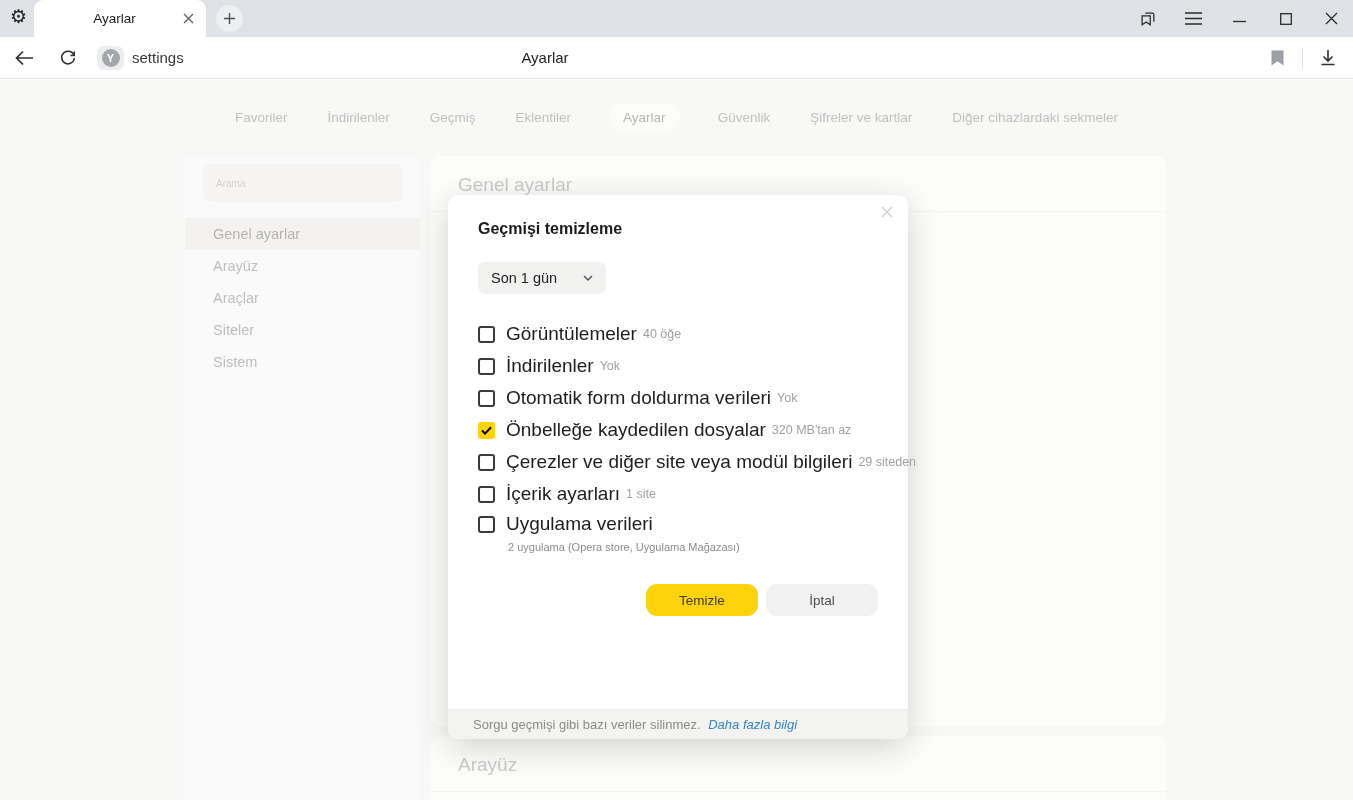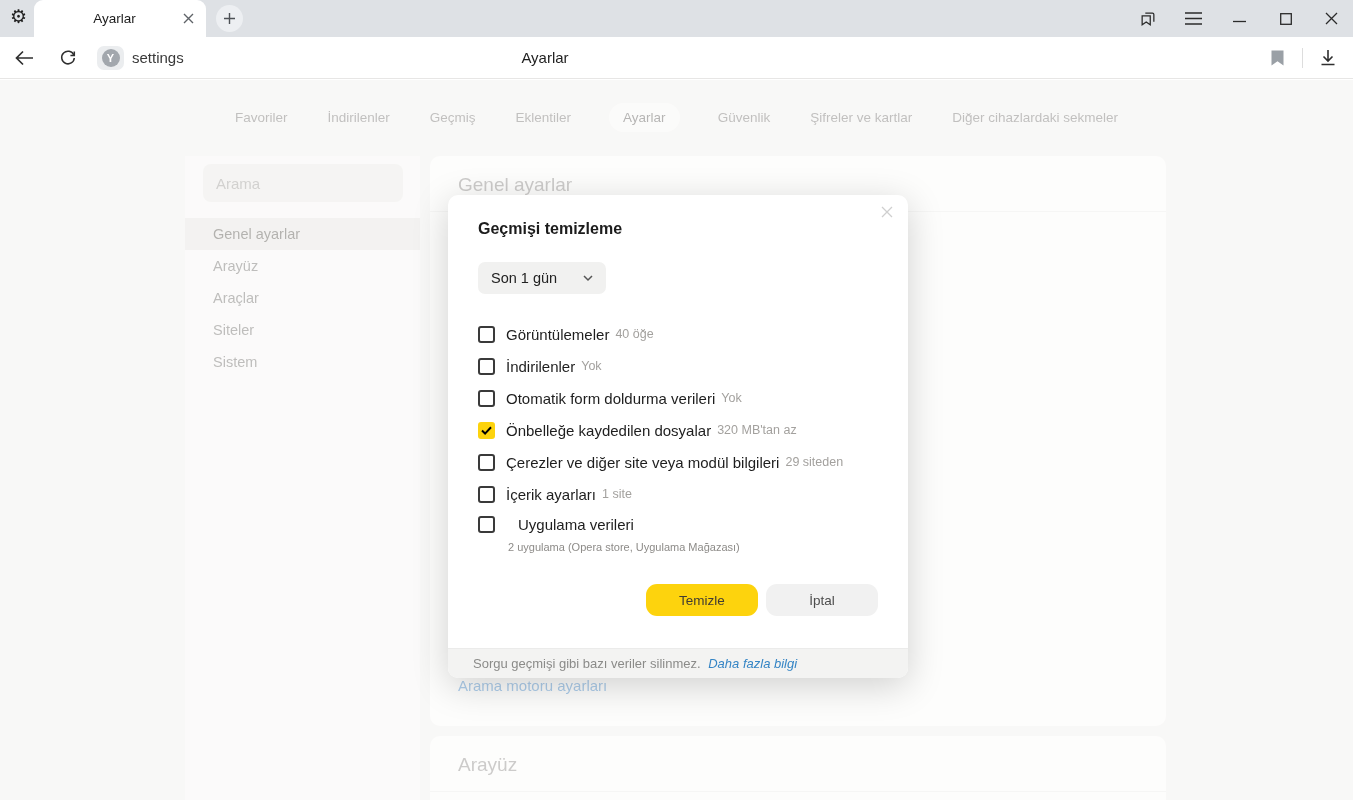--- a/index.html
+++ b/index.html
@@ -40,54 +40,54 @@
   .page { position:absolute; top:80px; left:0; right:0; bottom:0; background:#f0efed; }
   .dim { position:absolute; inset:0; background:rgba(255,255,255,0.55); z-index:5; }
 
   .nav-row { position:absolute; top:23px; left:0; width:100%; display:flex; justify-content:center;
     gap:36px; align-items:flex-end; }
   .nav-item { font-size:13.5px; color:#757371; padding:7px 2px; cursor:pointer; white-space:nowrap; }
   .nav-item.active { background:#f7f6f4; border-radius:16px; padding:7px 14px; color:#5d5b59; }
 
   .sidebar { position:absolute; left:185px; top:76px; width:235px; bottom:0; background:rgba(255,255,255,0.35); }
   .side-search { position:absolute; left:18px; top:8px; width:200px; height:38px; background:#e9e7e4;
-    border-radius:8px; border:none; outline:none; padding:0 13px; font-size:15px; color:#0c4a6e;
+    border-radius:8px; border:none; outline:none; padding:0 13px; font-size:10px; color:#0c4a6e;
     font-family:inherit; }
   .side-search::placeholder { color:#9b9996; }
   .side-list { position:absolute; top:62px; left:0; width:100%; }
   .side-item { height:32px; line-height:32px; padding-left:28px; font-size:14.5px; color:#6f6d6a; cursor:pointer; }
   .side-item.selected { background:#e5e3e0; color:#58564f; }
 
   .card { position:absolute; left:430px; width:736px; background:#fbfaf9; border-radius:10px; }
   .card1 { top:76px; height:570px; }
   .card2 { top:656px; height:200px; }
   .card-head { height:56px; line-height:58px; padding-left:28px; font-size:19px; color:#8f8d8a;
     border-bottom:1px solid #ecebe9; }
   .card-link { position:absolute; left:28px; font-size:15px; color:#4a90d0; cursor:pointer; }
   .card1 .card-link { top:521px; }
 
   
-  .dialog { position:absolute; left:448px; top:115px; width:460px; height:483px; background:#fff;
+  .dialog { position:absolute; left:448px; top:115px; width:460px; height:544px; background:#fff;
     border-radius:10px; box-shadow:0 8px 36px rgba(0,0,0,0.18); z-index:10; }
   .dlg-close { position:absolute; right:11px; top:7px; width:20px; height:20px; display:grid;
     place-items:center; color:#cfcfcf; font-size:17px; cursor:pointer; }
   .dlg-body { padding:25px 30px 0; }
   .dlg-title { font-size:16px; font-weight:bold; color:#1c1c1c; }
   .dlg-select { margin-top:24px; height:32px; display:inline-flex; align-items:center; gap:26px;
     background:#f1f1f0; border-radius:7px; padding:0 13px; font-size:14.5px; color:#222; cursor:pointer; }
   .dlg-select .chev { color:#555; display:grid; place-items:center; }
   .dlg-list { margin-top:24px; }
   .chk-row { display:flex; align-items:center; height:32px; cursor:pointer; }
-  .chk-row.tall { height:28px;gap:12px; }
+  .chk-row.tall { height:28px; }
   .chk { width:17px; height:17px; border:2px solid #3a3a3a; border-radius:3px; background:#fff;
     flex:0 0 auto; display:grid; place-items:center; }
   .chk svg { display:none; }
   .chk.checked { border-color:#fdd30d; background:#fdd30d; }
   .chk.checked svg { display:block; }
-  .chk-label { margin-left:11px; font-size:15px; color:#1e1e1e; white-space:nowrap; }
+  .chk-label { margin-left:11px; font-size:19px; color:#1e1e1e; white-space:nowrap; }
   .chk-count { margin-left:6px; font-size:12.5px; color:#a3a19e; white-space:nowrap; }
   .chk-sub { margin-left:30px; font-size:11px; color:#8d8b88; height:22px; line-height:18px; }
   .dlg-buttons { margin-top:24px; display:flex; justify-content:flex-end; gap:8px; }
   .btn { width:112px; height:32px; border:none; border-radius:11px; font-size:13.5px;
     font-family:inherit; cursor:pointer; }
   .btn-primary { background:#fdd30d; color:#403c33; }
   .btn-secondary { background:#f1f1f1; color:#4d4d4d; }
   .dlg-footer { position:absolute; left:0; right:0; bottom:0; height:30px; background:#f3f3f2;
     border-top:1px solid #ebebea; border-radius:0 0 10px 10px; line-height:29px; padding-left:25px;
     font-size:13px; color:#8b8b89; white-space:nowrap; }

